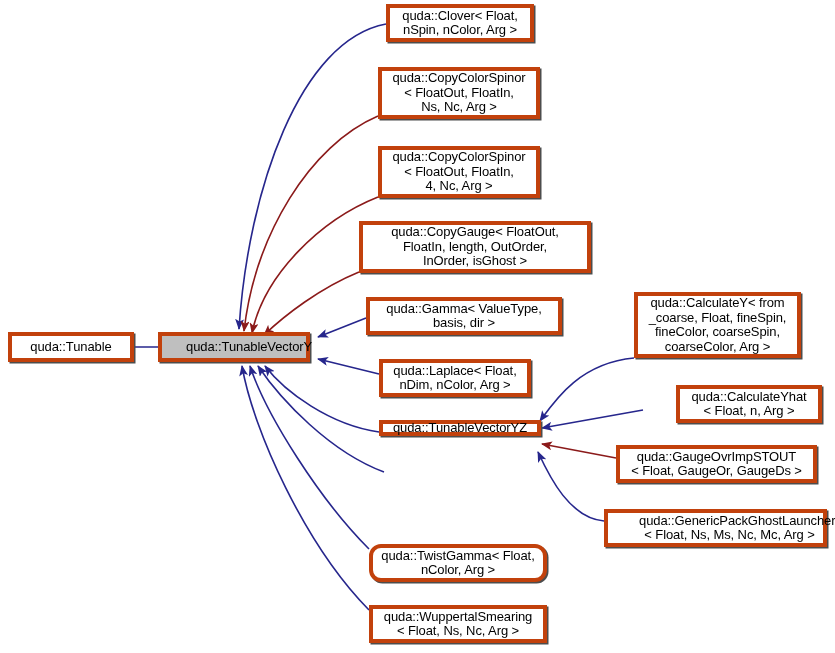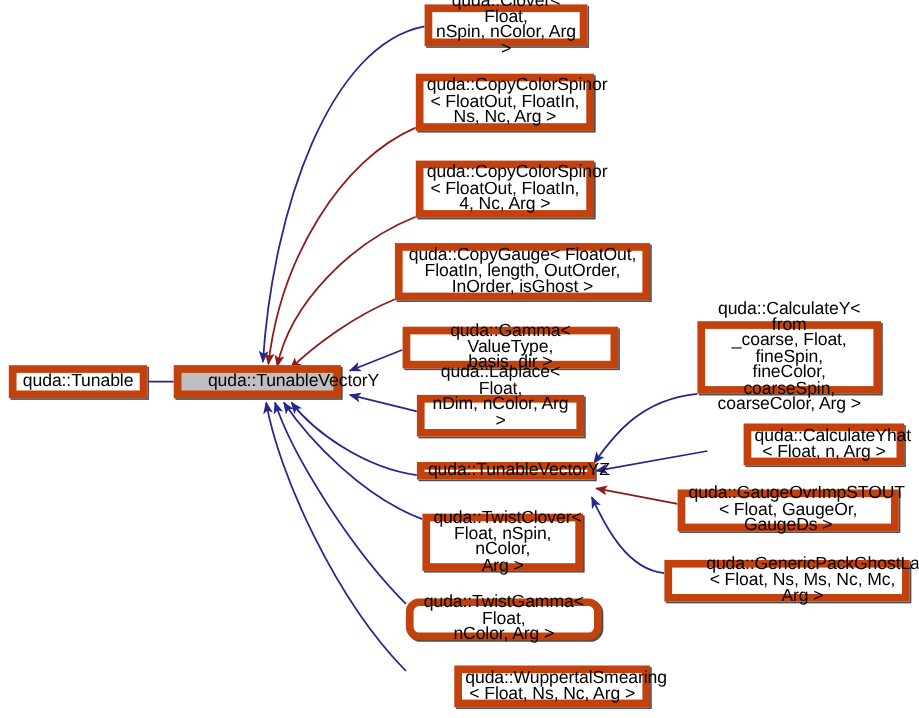--- a/index.html
+++ b/index.html
@@ -6,24 +6,24 @@
   html,body{margin:0;padding:0;background:#ffffff;}
   body{
     font-family:"Liberation Sans", sans-serif;
     width:835px;height:653px;position:relative;overflow:hidden;
   }
   #diagram{position:absolute;left:0;top:0;width:835px;height:653px;}
   svg.edges{position:absolute;left:0;top:0;width:835px;height:653px;pointer-events:none;}
   .node{
     position:absolute;
     box-sizing:border-box;
-    border:7px solid #c2410c;
+    border:4px solid #c2410c;
     background:#ffffff;
     color:#000000;
-    font-size:16px;
+    font-size:13px;
     line-height:14.5px;
     text-align:center;
     display:flex;
     align-items:center;
     justify-content:center;
     white-space:pre-line;
     box-shadow:1.5px 1.5px 0 0 #4d4d4d;
     letter-spacing:-0.1px;
   }
   .node.highlight{background:#bfbfbf;padding-left:21px;}
@@ -107,41 +107,36 @@
     <span>quda::CopyGauge&lt; FloatOut,
 FloatIn, length, OutOrder,
 InOrder, isGhost &gt;</span>
   </div>
 
   <div class="node" style="left:366px;top:297px;width:196px;height:38px;">
     <span>quda::Gamma&lt; ValueType,
 basis, dir &gt;</span>
   </div>
 
-  <div class="node" style="left:379px;top:359px;width:152px;height:38px;align-items:flex-end;">
+  <div class="node" style="left:379px;top:359px;width:152px;height:38px;">
     <span>quda::Laplace&lt; Float,
 nDim, nColor, Arg &gt;</span>
   </div>
 
   <div class="node" style="left:379px;top:420px;width:162px;height:16px;">
     <span>quda::TunableVectorYZ</span>
   </div>
 
-  <div class="node" style="left:384px;top:467px;width:146px;height:52px;">
-    <span>quda::TwistClover&lt;
-Float, nSpin, nColor,
-Arg &gt;</span>
-  </div>
 
   <div class="node" style="left:369px;top:544px;width:178px;height:38px;border-radius:12px;">
     <span>quda::TwistGamma&lt; Float,
 nColor, Arg &gt;</span>
   </div>
 
-  <div class="node" style="left:369px;top:605px;width:178px;height:38px;margin-left:44px;">
+  <div class="node" style="left:369px;top:605px;width:178px;height:38px;">
     <span>quda::WuppertalSmearing
 &lt; Float, Ns, Nc, Arg &gt;</span>
   </div>
 
   <div class="node" style="left:634px;top:292px;width:167px;height:66px;">
     <span>quda::CalculateY&lt; from
 _coarse, Float, fineSpin,
 fineColor, coarseSpin,
 coarseColor, Arg &gt;</span>
   </div>

